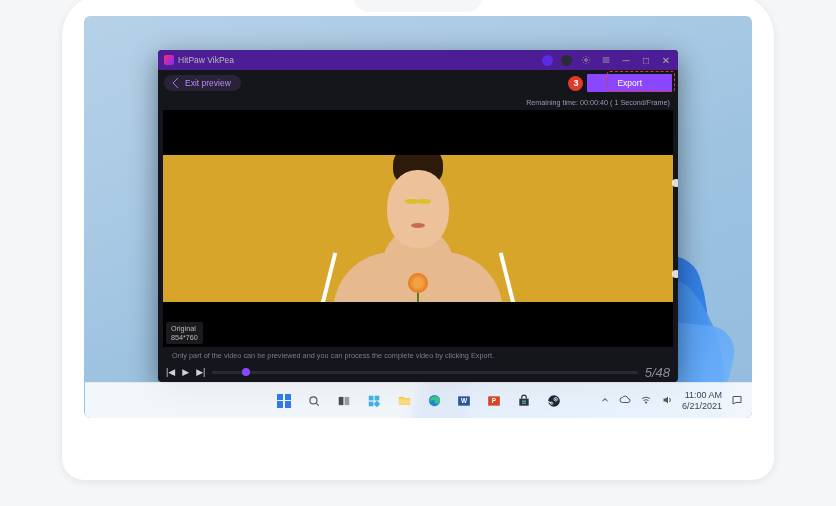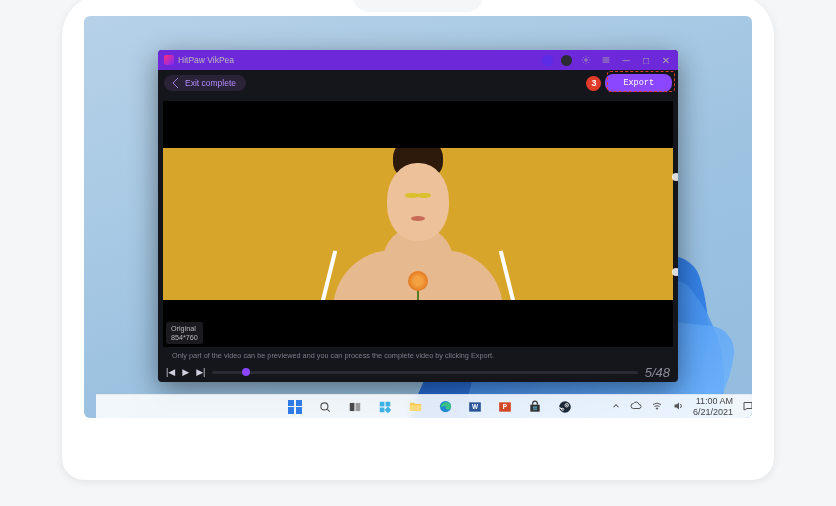--- a/index.html
+++ b/index.html
@@ -58,23 +58,23 @@
     transform-origin: bottom right;
     opacity: 0.95;
   }
   .p1 { width: 340px; height: 200px; right: 120px; bottom: 100px; background: linear-gradient(140deg, #1a5fd0, #3a8cf0); transform: rotate(-18deg); border-radius: 200px 40px 220px 60px; }
   .p2 { width: 300px; height: 170px; right: 90px; bottom: 140px; background: linear-gradient(140deg, #2773e0, #57a2f5); transform: rotate(-40deg); border-radius: 180px 40px 200px 60px; opacity: 0.9; }
   .p3 { width: 260px; height: 140px; right: 150px; bottom: 70px; background: linear-gradient(140deg, #3d8cee, #7cbdff); transform: rotate(6deg); border-radius: 160px 40px 180px 60px; opacity: 0.85; }
 
   
   .taskbar {
     position: absolute;
-    left: 12px; bottom: 0;
+    left: 1px; bottom: 0;
     width: 100%;
-    height: 24px;
+    height: 36px;
     background: rgba(255,255,255,0.86);
     backdrop-filter: blur(6px);
     display: flex;
     align-items: center;
     justify-content: center;
     border-top: 1px solid rgba(0,0,0,0.05);
   }
   .taskbar .center {
     display: flex;
     gap: 8px;
@@ -120,21 +120,21 @@
     background: #15151c;
     border-radius: 4px;
     overflow: hidden;
     color: #ccc;
     box-shadow: 0 8px 28px rgba(0,0,0,0.45);
     display: flex;
     flex-direction: column;
   }
   .titlebar {
     height: 20px;
-    background: #6d28d9;
+    background: #4c1d95;
     display: flex;
     align-items: center;
     padding: 8px 6px;
     font-size: 8.5px;
     color: #bbb;
     justify-content: space-between;
   }
   .titlebar .left { display: flex; align-items: center; gap: 4px; }
   .app-logo {
     width: 10px; height: 10px;
@@ -194,23 +194,22 @@
     font-weight: bold;
     display: flex;
     align-items: center;
     justify-content: center;
   }
   .export-btn {
     border: none;
     background: #8b46ff;
     color: #fff;
     font-size: 8.5px;
-    padding: 4px 18px;
-    border-radius: 8px;
-    font-family: Liberation Mono, monospace;
+    padding: 4px 30px;
+    border-radius: 1px;
   }
   .highlight-box {
     position: absolute;
     right: -3px; top: -3px;
     width: 68px; height: 21px;
     border: 1.5px dashed #e13b2a;
     border-radius: 3px;
     pointer-events: none;
   }
 
@@ -353,30 +352,31 @@
               </svg>
           </span>
           <span class="tbbtn">─</span>
           <span class="tbbtn">□</span>
           <span class="tbbtn">✕</span>
         </div>
       </div>
 
       <div class="toolbar">
         <button class="exit-btn">
-          <span>Exit complete</span>
+          <span>Exit preview</span>
         </button>
         <div class="export-wrap">
           <div class="num-badge">3</div>
           <button class="export-btn">Export</button>
           <div class="highlight-box"></div>
         </div>
       </div>
 
       <div class="status">
+        <div>Remaining time: 00:00:40 ( 1 Second/Frame)</div>
       </div>
 
       <div class="compare">
         <div class="pane">
           <div class="imgarea">
             <div class="shoulders"></div>
             <div class="strap l"></div>
               <div class="strap r"></div>
             <div class="neck"></div>
             <div class="hair"></div>

